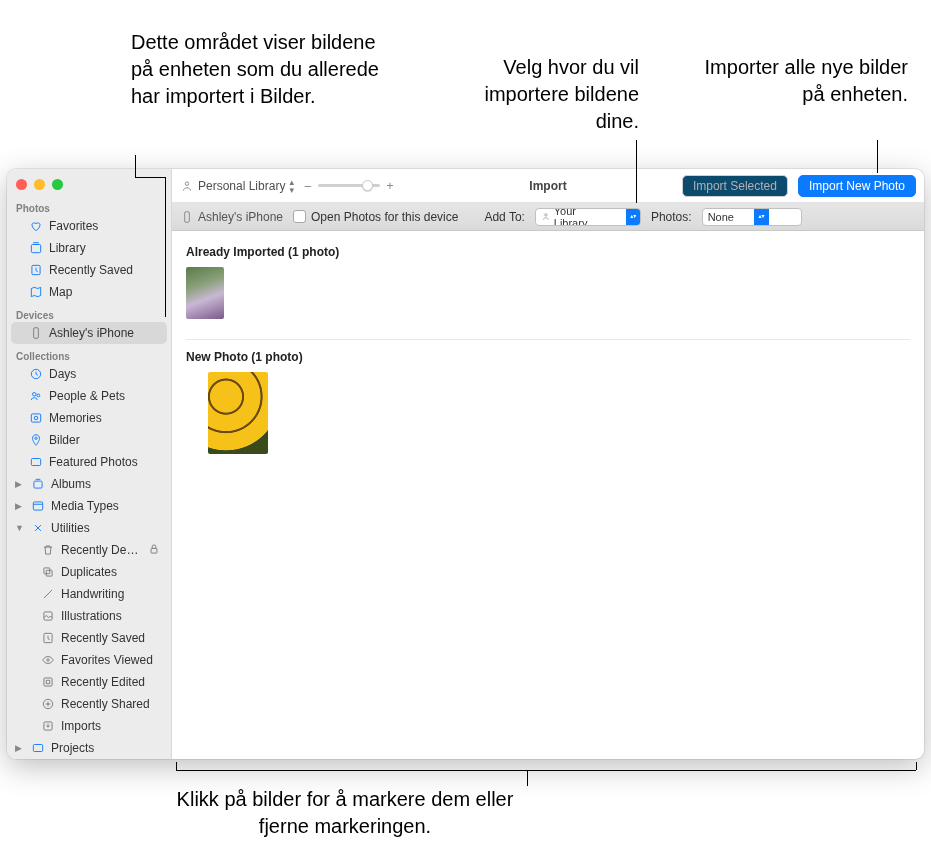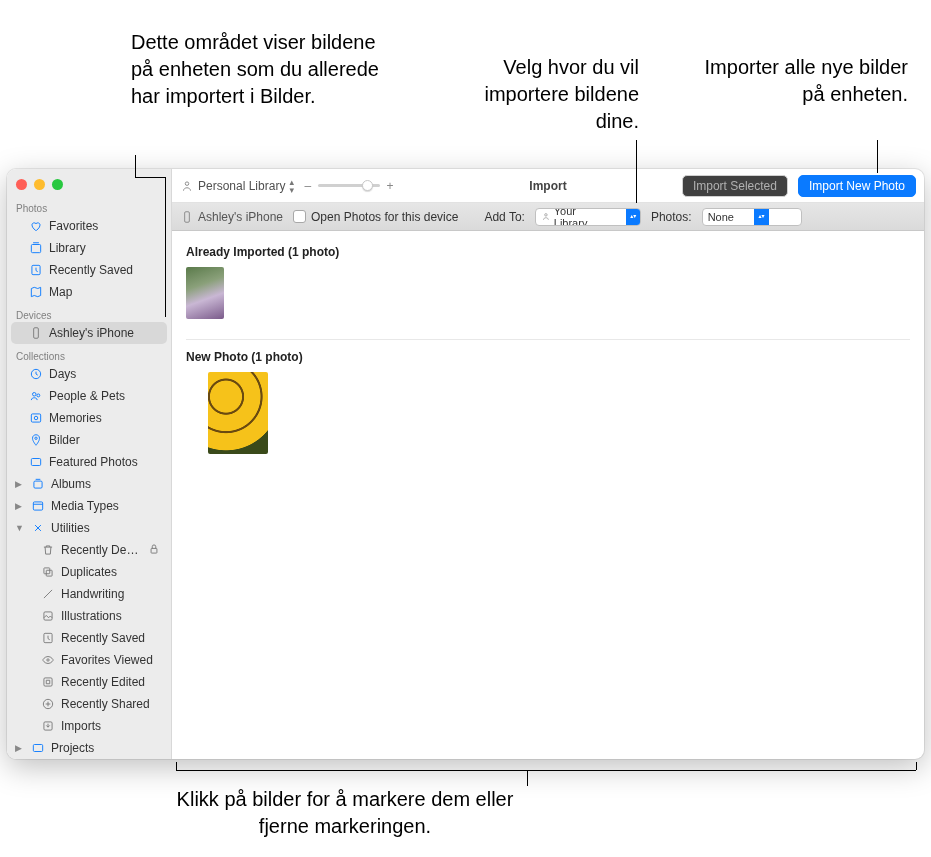--- a/index.html
+++ b/index.html
@@ -15,21 +15,21 @@
   
   .window { position: absolute; left: 7px; top: 169px; width: 917px; height: 590px; background: #fff; border-radius: 9px; box-shadow: 0 8px 30px rgba(0,0,0,0.25), 0 0 0 1px rgba(0,0,0,0.08); overflow: hidden; display: flex; }
 
   
   .sidebar { width: 165px; background: #ececec; border-right: 1px solid #d8d8d8; display: flex; flex-direction: column; padding-top: 4px; font-size: 12px; color: #3a3a3a; overflow: hidden; }
   .traffic { display: flex; gap: 7px; padding: 6px 9px 10px 9px; }
   .traffic span { width: 11px; height: 11px; border-radius: 50%; display: block; }
   .t-close { background: #ff5f57; }
   .t-min   { background: #febc2e; }
   .t-max   { background: #28c840; }
-  .sb-section { font-size: 10px; color: #808080; font-weight: 400; padding: 3px 9px 1px 9px; }
+  .sb-section { font-size: 10px; color: #808080; font-weight: 700; padding: 3px 9px 1px 9px; }
   .sb-item { display: flex; align-items: center; gap: 6px; height: 22px; padding: 0 6px 0 18px; border-radius: 5px; margin: 0 4px; color: #333; }
   .sb-item.active { background: #d8d8d8; }
   .sb-item .icon { width: 14px; height: 14px; display: inline-flex; align-items: center; justify-content: center; flex: 0 0 14px; }
   .sb-item .label { white-space: nowrap; overflow: hidden; text-overflow: ellipsis; flex: 1; }
   .sb-item .lock { color: #a0a0a0; flex: 0 0 auto; }
   .sb-item.sub { padding-left: 30px; }
   .sb-item .disc { width: 10px; color: #888; font-size: 9px; margin-left: -14px; }
   .sb-item svg { stroke: #0a7aff; }
   .sb-item.gray svg { stroke: #7a7a7a; }
   .sb-item.sub svg { stroke: #7a7a7a; }
@@ -39,21 +39,21 @@
 
   .toolbar { height: 34px; display: flex; align-items: center; padding: 0 8px; gap: 10px; border-bottom: 1px solid #e2e2e2; }
   .lib-pop { display: flex; align-items: center; gap: 4px; font-size: 12px; color: #505050; justify-content: space-between; }
   .lib-pop .arrows { font-size: 9px; line-height: 8px; color: #777; }
   .zoom { display: flex; align-items: center; gap: 6px; }
   .zoom .minus, .zoom .plus { color: #888; font-size: 12px; width: 8px; text-align: center; }
   .zoom-track { width: 62px; height: 3px; background: #d0d0d0; border-radius: 2px; position: relative; }
   .zoom-thumb { position: absolute; top: -4px; left: 44px; width: 11px; height: 11px; border-radius: 50%; background: #fff; border: 1px solid #c8c8c8; box-shadow: 0 1px 1px rgba(0,0,0,0.15); }
   .tb-title { position: absolute; left: 50%; transform: translateX(-50%); font-size: 12px; font-weight: 600; color: #444; }
   .tb-spacer { flex: 1; }
-  .btn { font-size: 12px; padding: 3px 10px; border-radius: 5px; border: 1px solid #d0d0d0; background: #404040; color: #444; }
+  .btn { font-size: 12px; padding: 3px 10px; border-radius: 5px; border: 1px solid #d0d0d0; background: #0c4a6e; color: #444; }
   .btn.disabled { color: #b0b0b0; }
   .btn.primary { background: #0a7aff; color: #fff; border-color: #0a7aff; font-weight: 500; }
 
   .subbar { height: 28px; background: linear-gradient(#e6e6e6,#dadada); border-bottom: 1px solid #c8c8c8; display: flex; align-items: center; padding: 0 8px; gap: 10px; font-size: 12px; color: #333; }
   .subbar .device { display: flex; align-items: center; gap: 4px; color: #555; }
   .subbar .chk { display: flex; align-items: center; gap: 5px; }
   .subbar .chk-box { width: 13px; height: 13px; border: 1px solid #a8a8a8; border-radius: 3px; background: #fff; }
   .subbar .lbl { color: #333; }
   .subbar .select { display: flex; align-items: center; background: #fff; border: 1px solid #c0c0c0; border-radius: 4px; height: 18px; font-size: 11px; padding: 0 0 0 5px; overflow: hidden; }
   .subbar .select .sval { padding-right: 20px; display: flex; align-items: center; gap: 3px; }

